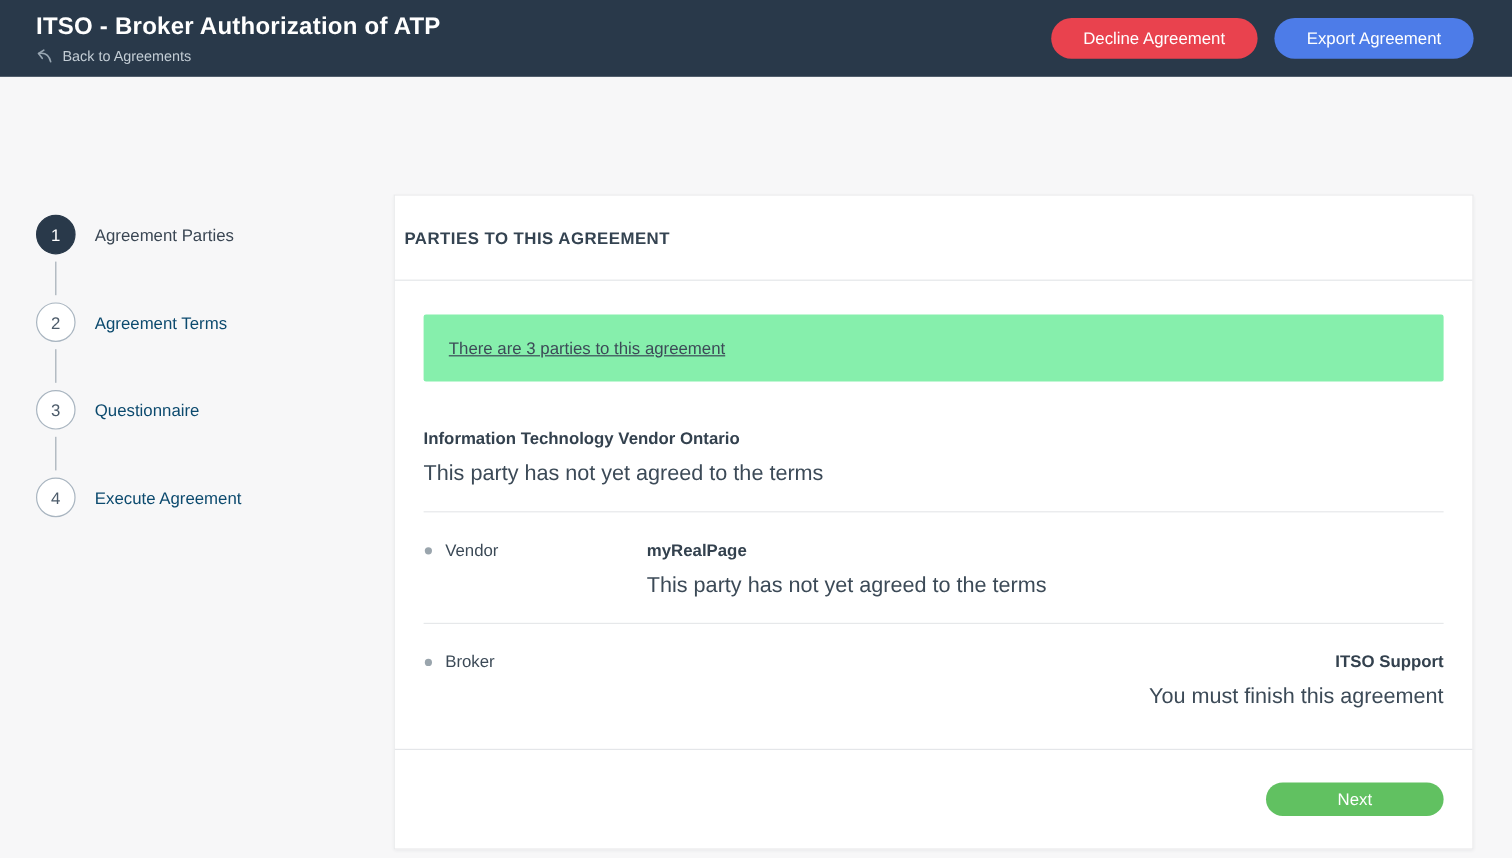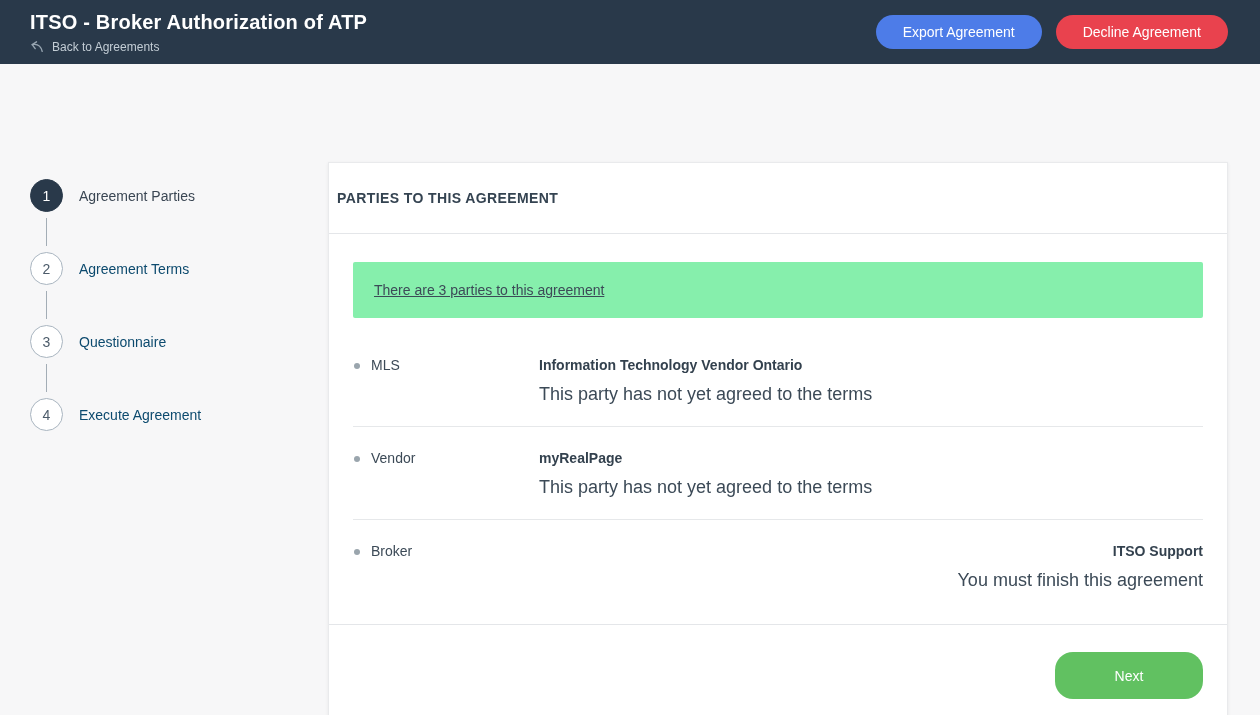--- a/index.html
+++ b/index.html
@@ -165,21 +165,21 @@
   }
   .card-footer {
     border-top: 1px solid #e4e6e9;
     padding: 27px 24px;
     display: flex;
     justify-content: flex-end;
   }
   .btn-next {
     border: none;
     width: 148px;
-    height: 47px;
+    height: 28px;
     border-radius: 18px;
     background: #61c161;
     color: #ffffff;
     font-size: 14px;
     font-family: "Liberation Sans", sans-serif;
     cursor: pointer;
   }
 </style>
 </head>
 <body>
@@ -191,22 +191,22 @@
       <span class="back-icon" style="display:inline-flex;">
         <svg width="14" height="13" viewBox="0 0 14 13" fill="none" stroke="#97a5b1" stroke-width="1.4" stroke-linecap="round" stroke-linejoin="round">
           <path d="M6.5 1.8 L2.2 4.6 L5.2 8.6"></path>
           <path d="M2.2 4.6 C7.5 3.6 11 6.2 12.2 11.4"></path>
         </svg>
       </span>
       <span>Back to Agreements</span>
     </div>
   </div>
   <div class="topbar-actions">
+    <button class="pill-btn btn-decline">Decline Agreement</button>
     <button class="pill-btn btn-export">Export Agreement</button>
-    <button class="pill-btn btn-decline">Decline Agreement</button>
   </div>
 </header>
 
 <div class="page">
 
   <nav class="stepper">
     <div class="step-row active">
       <div class="step-circle">1</div>
       <div class="step-label">Agreement Parties</div>
     </div>
@@ -230,24 +230,20 @@
   <section class="card">
     <div class="card-header">
       <div class="card-title">PARTIES TO THIS AGREEMENT</div>
     </div>
 
     <div class="card-body">
       <div class="notice-box">There are 3 parties to this agreement</div>
 
       <div class="party-list">
         <div class="party-row">
-          <div class="party-role-cell">
-            <span class="bullet-dot"></span>
-            <span class="party-role">MLS</span>
-          </div>
           <div class="party-info">
             <div class="party-name">Information Technology Vendor Ontario</div>
             <div class="party-status">This party has not yet agreed to the terms</div>
           </div>
         </div>
 
         <div class="party-row">
           <div class="party-role-cell">
             <span class="bullet-dot"></span>
             <span class="party-role">Vendor</span>

